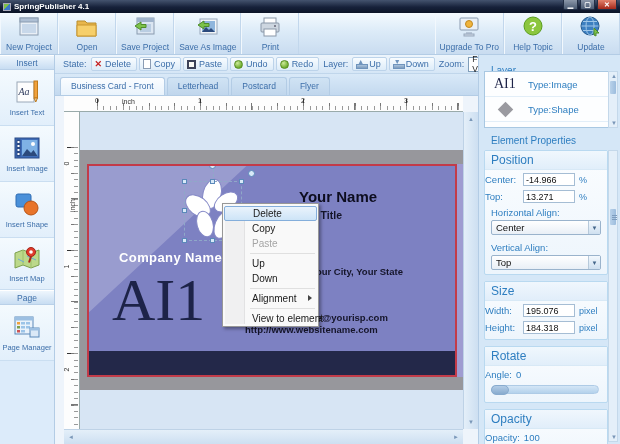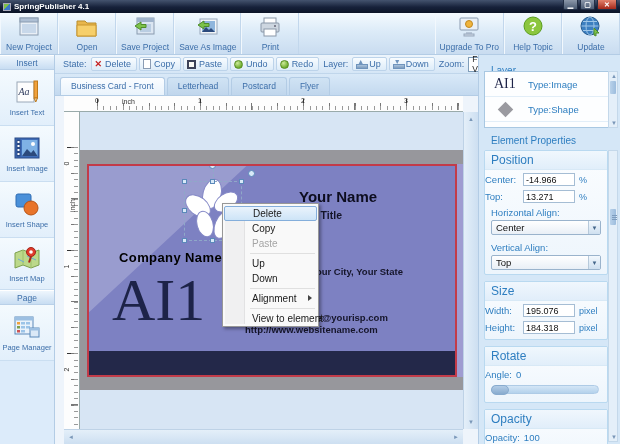--- a/index.html
+++ b/index.html
@@ -82,21 +82,21 @@
   .v-num { position:absolute; left:1px; font-size:7px; color:#333; transform:rotate(-90deg); }
   .unit-label { font-size:7px; color:#333; position:absolute; }
   .viewport { position:absolute; left:25px; top:16px; right:15px; bottom:15px; background:#d7e5f4; overflow:hidden; }
   .worksurface { position:absolute; left:0; top:38px; width:384px; height:240px; background:#97979c; }
   .bleed { position:absolute; left:377px; top:52px; width:7px; height:213px; background:#9f9cd1; }
   .card { position:absolute; left:7px; top:52px; width:370px; height:213px; background:#7d81c2;
     border:2px solid #c23b49; overflow:hidden; }
   .tri { position:absolute; left:0; top:0; width:100%; height:100%;
     background:rgba(255,255,255,0.22); clip-path:polygon(0 0,43% 0,0 70%); }
   .navybar { position:absolute; left:0; bottom:0; width:100%; height:24px; background:#232849; }
-  .company { position:absolute; left:30px; top:84px; color:#000000; font-weight:bold; font-size:13px; letter-spacing:0.4px; }
+  .company { position:absolute; left:30px; top:84px; color:#ffffff; font-weight:bold; font-size:13px; letter-spacing:0.4px; }
   .logo-text { position:absolute; left:23px; top:104px; font-family:"Liberation Serif",serif; font-size:60px;
     line-height:1; color:#1d2348; }
   .person { position:absolute; left:210px; top:22px; color:#0d0d1f; font-weight:bold; font-size:15px; }
   .jobtitle { position:absolute; left:210px; top:43px; color:#15152a; font-weight:bold; font-size:10.5px; }
   .addr { position:absolute; left:156px; top:100px; color:#15152a; font-weight:bold; font-size:9.5px; line-height:11.5px; }
   .sel { position:absolute; left:95px; top:15px; width:58px; height:60px; border:1px dashed #8fa8c8; }
   .hdl { position:absolute; width:5px; height:5px; background:#d8e9f8; border:1px solid #5b89ba; }
   .hdl-c { border-radius:50%; width:7px; height:7px; }
   .rot-line { position:absolute; left:50%; top:-13px; width:1px; height:13px; border-left:1px dashed #8fa8c8; }
 

